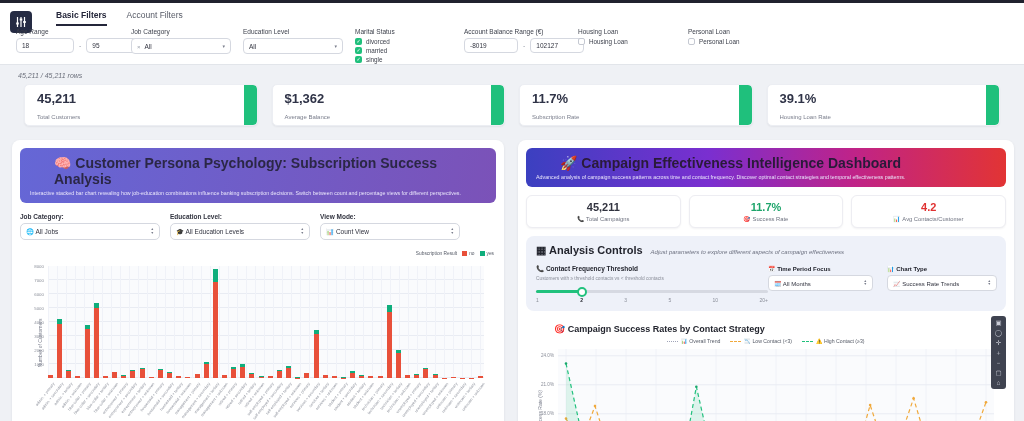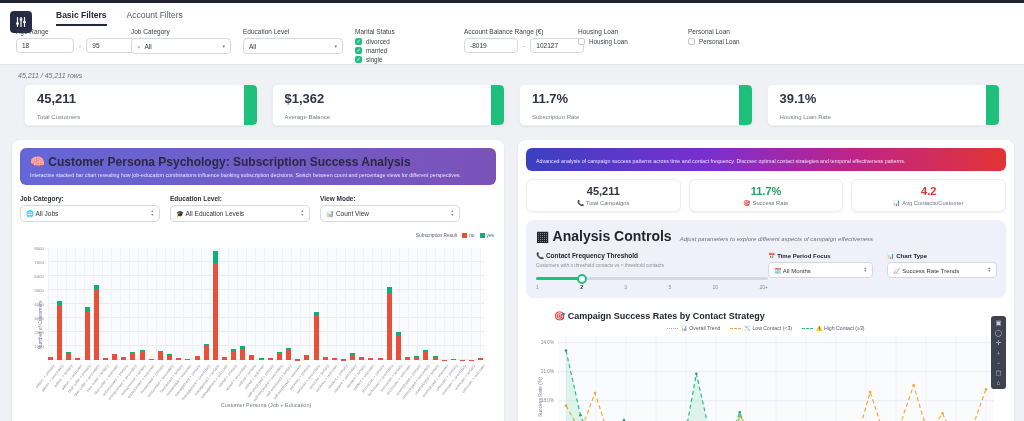--- a/index.html
+++ b/index.html
@@ -38,21 +38,21 @@
   .kpi-label { position:absolute; left:12px; bottom:5px; font-size:6px; color:#7a7e8c; }
   .kpi-bar { position:absolute; right:0; top:0; bottom:0; width:13px; background:#1fc07c; border-radius:0 4px 4px 0; }
 
   
   .panel { position:absolute; top:140px; background:#fff; border-radius:8px; box-shadow:0 1px 3px rgba(21,24,40,.08); padding:8px; height:620px; }
   .panel.left { left:12px; width:492px; }
   .panel.right { left:518px; width:496px; }
   .phead { border-radius:6px; padding:7px 10px; }
   .phead.purple { background:linear-gradient(100deg,#6567d6 0%,#7b52b8 100%); }
   .phead.fire { background:linear-gradient(90deg,#3b40c0 0%,#7a2fd0 38%,#bf2389 68%,#e23434 100%); }
-  .phead-title { font-size:12px; font-weight:bold; color:#2b2746; }
+  .phead-title { font-size:14px; font-weight:bold; color:#2b2746;margin-left:24px; }
   .phead.fire .phead-title { color:#2a1a3a; }
   .phead-sub { font-size:5.3px; color:#eae6fb; margin-top:3px; }
 
   .lctrl-row { display:flex; gap:10px; margin-top:10px; }
   .lctrl label { display:block; font-size:6.5px; font-weight:bold; color:#31333F; margin-bottom:3px; }
   .lctrl .fselect { width:140px; height:17px; border-radius:5px; }
   .dbl-caret { display:flex; flex-direction:column; line-height:3.4px; font-size:3.6px; color:#7a7e8c; }
 
   
   .persona-chart { position:relative; margin-top:12px; height:210px; }
@@ -73,21 +73,21 @@
 
   
   .rkpi-row { display:flex; gap:8px; margin-top:8px; }
   .rkpi { flex:1; background:#fff; border:1px solid #ededf2; border-radius:6px; box-shadow:0 1px 2px rgba(21,24,40,.05); text-align:center; padding:5px 2px; }
   .rkpi-value { font-size:11px; font-weight:bold; }
   .rkpi-label { font-size:5.8px; color:#6f7380; margin-top:3px; }
 
   
   .controls-box { margin-top:8px; background:#eef1f9; border-radius:8px; padding:8px 10px; }
   .cb-title-row { display:flex; align-items:baseline; gap:8px; }
-  .cb-title { font-size:14px; font-weight:bold; color:#23252e; }
+  .cb-title { font-size:11px; font-weight:bold; color:#23252e; }
   .cb-desc { font-size:6px; font-style:italic; color:#6d7180; }
   .cb-cols { display:flex; margin-top:8px; align-items:flex-start; }
   .slider-col { width:250px; }
   .slider-label { font-size:6.5px; font-weight:bold; color:#23252e; }
   .slider-help { font-size:4.8px; color:#8a8e99; margin:3px 0 4px; }
   .slider { position:relative; width:232px; height:12px; }
   .slider .track { position:absolute; top:5px; left:0; width:100%; height:3px; background:#d6d9e2; border-radius:2px; }
   .slider .fill { position:absolute; top:5px; left:0; width:20%; height:3px; background:#21c17d; border-radius:2px; }
   .slider .handle { position:absolute; top:1.5px; left:calc(20% - 5px); width:10px; height:10px; border-radius:50%; background:#fff; border:2px solid #21c17d; }
   .slider-ticks { width:232px; display:flex; justify-content:space-between; font-size:5px; color:#8a8e99; }
@@ -622,20 +622,21 @@
           <div class="xslot">
             <span>unknown + unknown</span>
           </div>
         </div>
       <div class="xtitle">Customer Persona (Job + Education)</div>
     </div>
   </div>
 
   <div class="panel right">
     <div class="phead fire">
+      <div class="phead-title">🚀 Campaign Effectiveness Intelligence Dashboard</div>
       <div class="phead-sub">Advanced analysis of campaign success patterns across time and contact frequency. Discover optimal contact strategies and temporal effectiveness patterns.</div>
     </div>
 
     <div class="rkpi-row">
       <div class="rkpi">
         <div class="rkpi-value" style="color:#31333F">45,211</div>
         <div class="rkpi-label">📞 Total Campaigns</div>
       </div>
       <div class="rkpi">
         <div class="rkpi-value" style="color:#1ea56b">11.7%</div>

